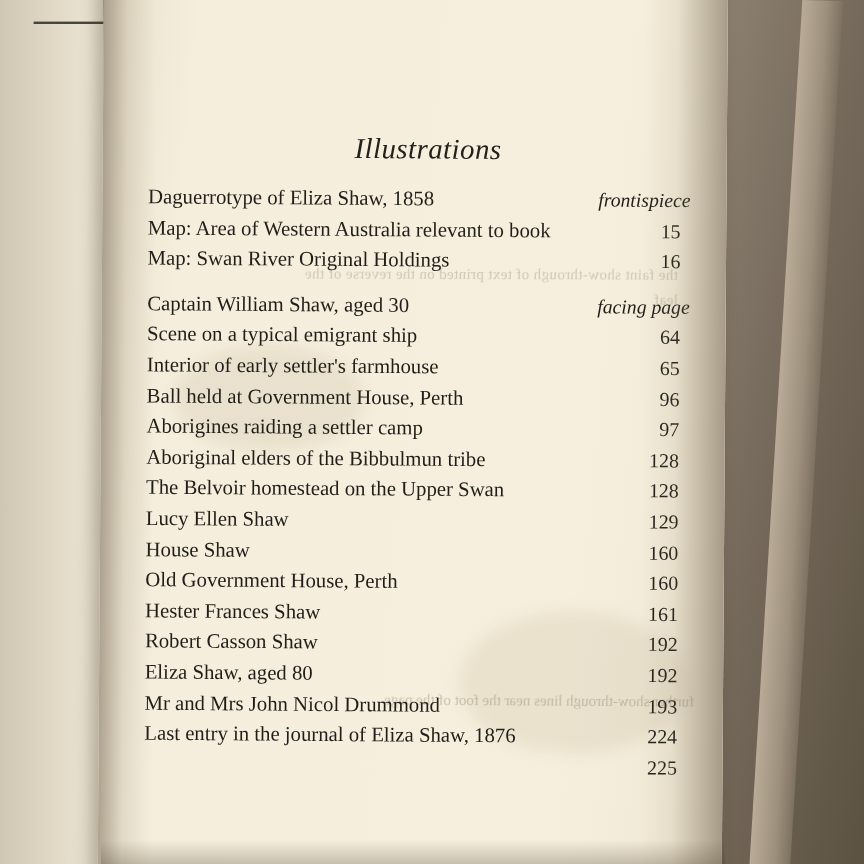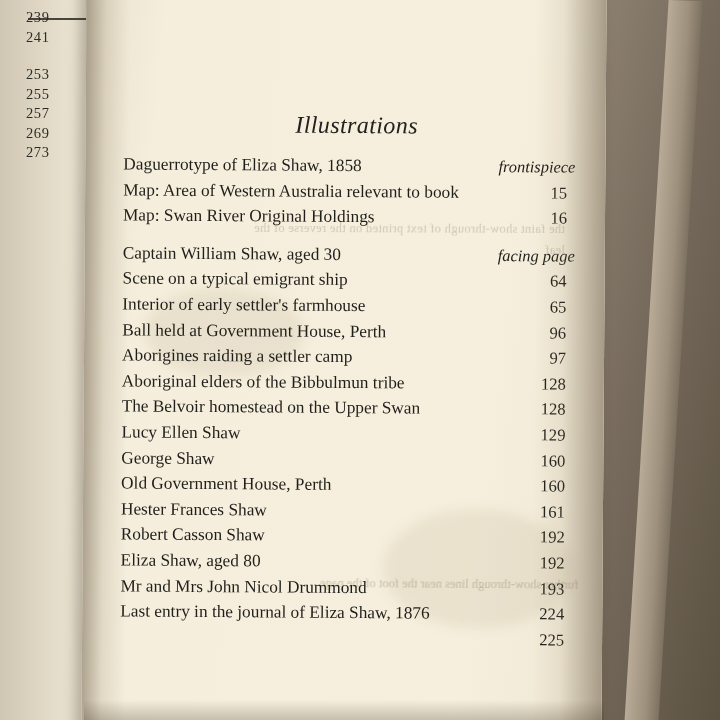--- a/index.html
+++ b/index.html
@@ -207,30 +207,20 @@
 <body>
 
 <div id="page">
 
   <div class="backdrop"></div>
   <div class="cover-board"></div>
   <div class="cover-edge"></div>
 
   <div class="page-stack-left">
     <div class="page-left-rule"></div>
-    <div class="folio-col">
-      <div>239</div>
-      <div>241</div>
-      <div class="gap"></div>
-      <div>253</div>
-      <div>255</div>
-      <div>257</div>
-      <div>269</div>
-      <div>273</div>
-    </div>
   </div>
 
   <div class="page-sheet">
     <div class="spot" style="left:60px; top:300px; width:160px; height:90px;"></div>
     <div class="spot" style="left:300px; top:520px; width:190px; height:120px;"></div>
 
     <div class="bleed">the faint show-through of text printed on the reverse of the leaf</div>
     <div class="bleed2">further show-through lines near the foot of the page</div>
 
     <div class="content">
@@ -279,21 +269,21 @@
         </div>
         <div class="row">
           <span class="label">The Belvoir homestead on the Upper Swan</span>
           <span class="pg">128</span>
         </div>
         <div class="row">
           <span class="label">Lucy Ellen Shaw</span>
           <span class="pg">129</span>
         </div>
         <div class="row">
-          <span class="label">George Shaw</span>
+          <span class="label">House Shaw</span>
           <span class="pg">160</span>
         </div>
         <div class="row">
           <span class="label">Old Government House, Perth</span>
           <span class="pg">160</span>
         </div>
         <div class="row">
           <span class="label">Hester Frances Shaw</span>
           <span class="pg">161</span>
         </div>

